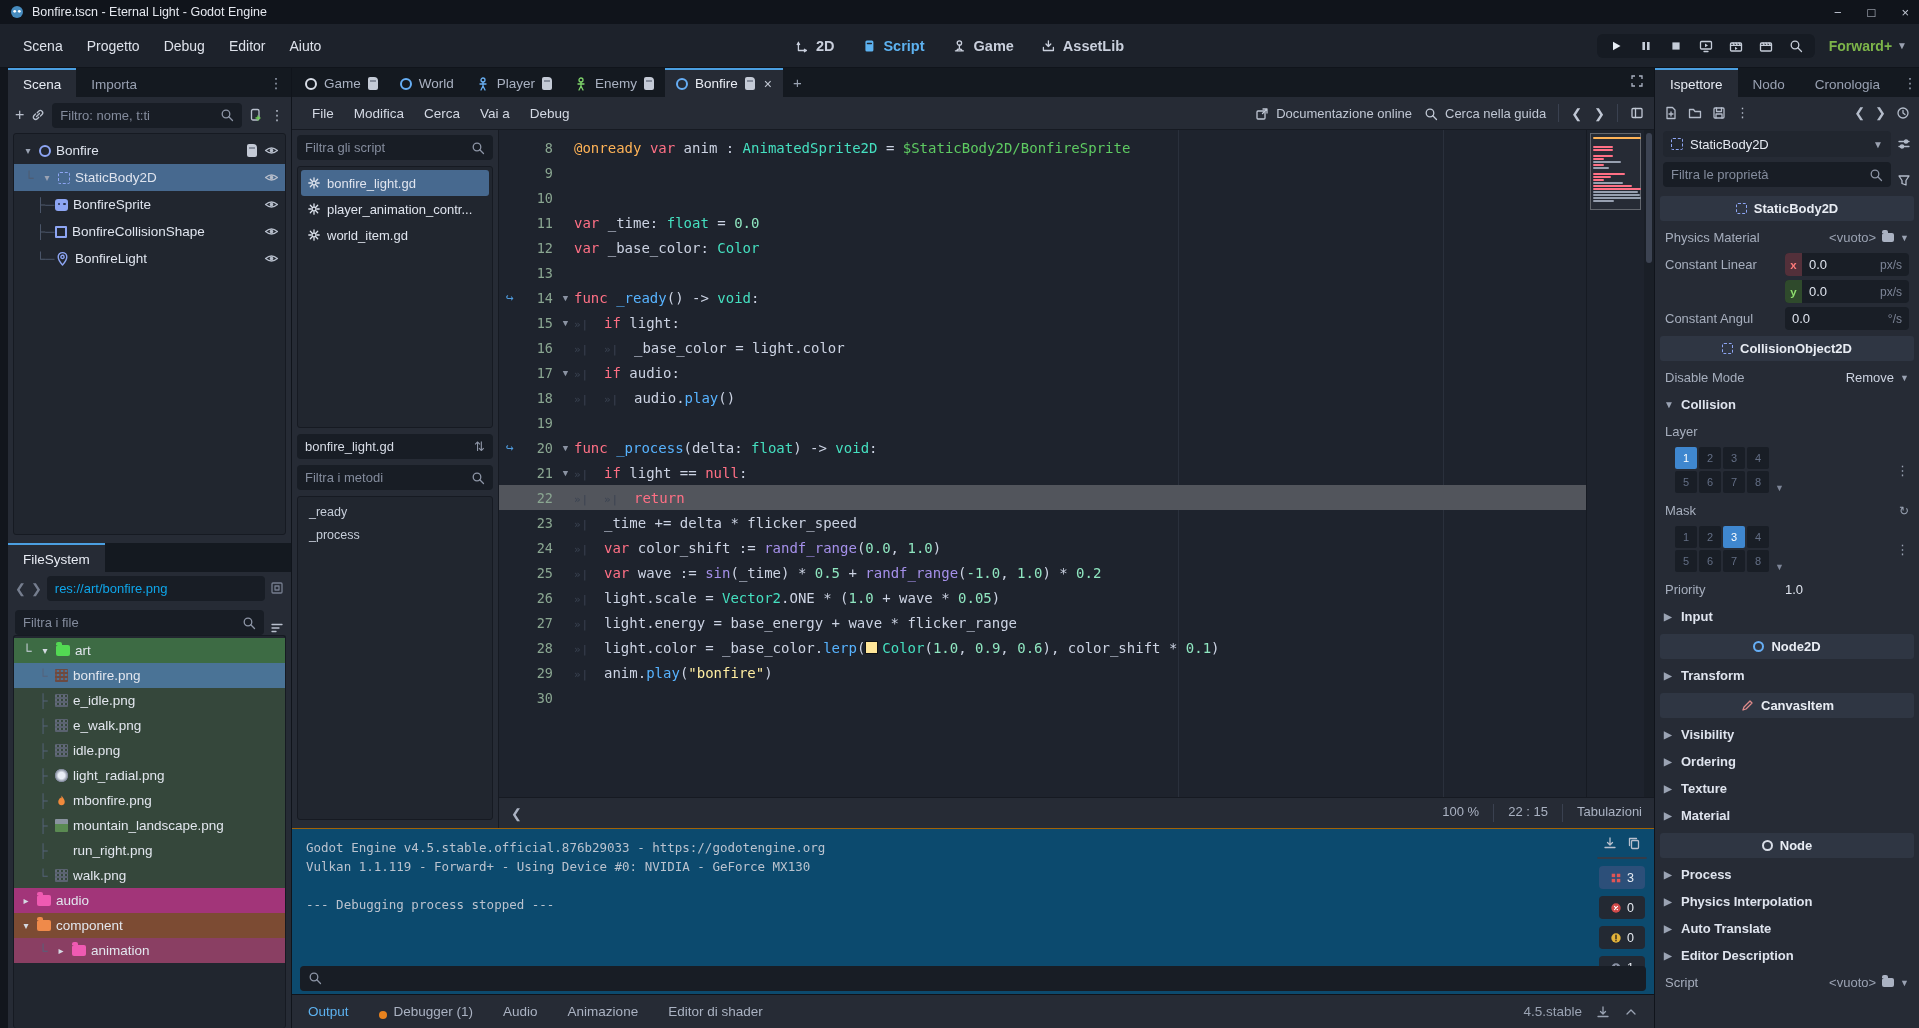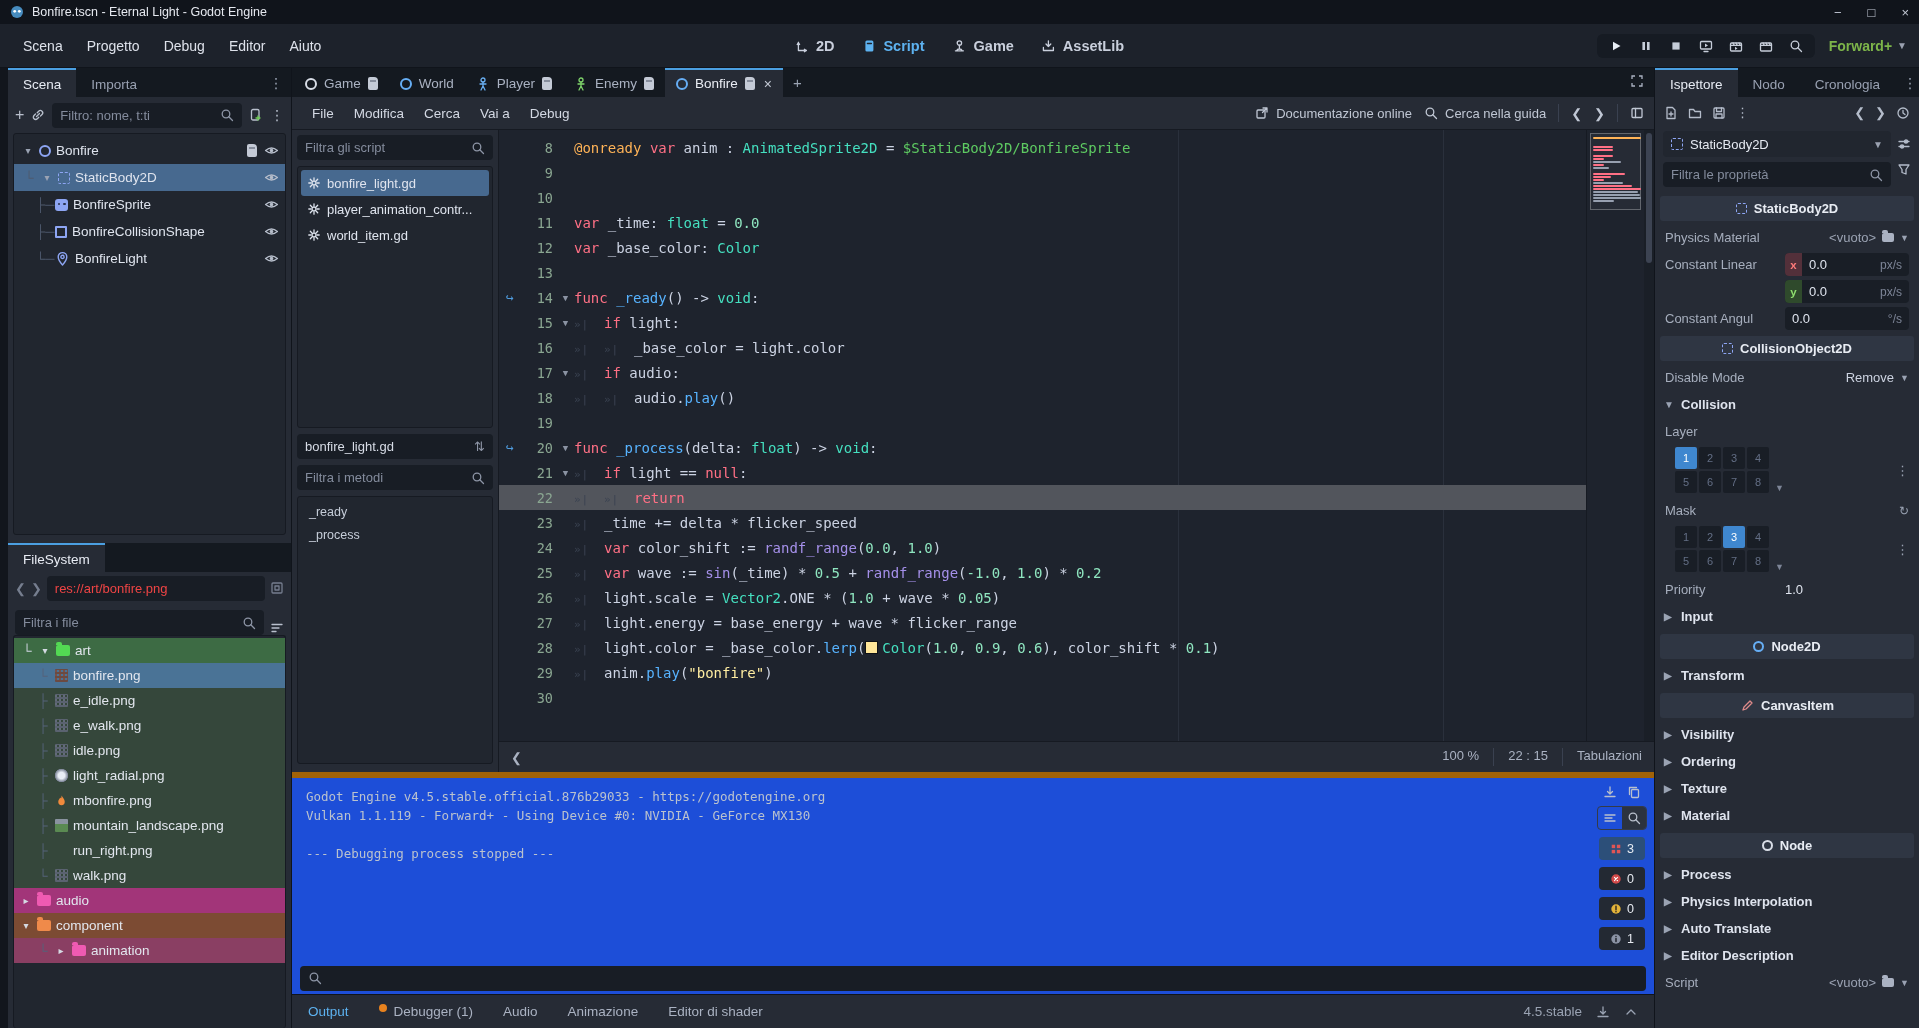--- a/index.html
+++ b/index.html
@@ -99,45 +99,45 @@
 .tok-ind:before{content:"»|";font-size:11px;letter-spacing:1px}
 .tok-sw{width:13px;height:13px;background:#ffe699;border:1px solid #0e1116;display:inline-block;margin-right:4px;flex:none}
 .minimap{width:58px;background:#1e232d;border-left:1px solid #161a22;padding:3px;flex:none}
 .mini-view{border:1px solid rgba(255,255,255,.28);background:rgba(255,255,255,.04);padding:3px 2px}
 .mini-line{height:2px;margin-bottom:1px;border-radius:1px}
 .vscroll{width:10px;background:#1a1f27;flex:none;position:relative}
 .vscroll .handle{position:absolute;top:3px;left:2px;right:2px;height:130px;background:#3c4352;border-radius:4px}
 .status-bar{height:31px;background:#262b35;border-top:1px solid #161a22;display:flex;align-items:center;padding:0 12px;color:#aab2c2;font-size:13px;flex:none}
 .status-right{margin-left:auto;display:flex;align-items:flex-start;gap:14px}
 
-.bottom-panel{height:222px;display:flex;flex-direction:column;background:#1d4ed8;border-top:6px solid #a16207;flex:none}
+.bottom-panel{height:166px;display:flex;flex-direction:column;background:#0c4a6e;border-top:1px solid #a16207;flex:none}
 .bp-main{flex:1;display:flex;min-height:0}
 .bp-text{flex:1;padding:9px 14px;font-family:"DejaVu Sans Mono",monospace;font-size:12.5px;line-height:19px;color:#bac2ce;white-space:pre}
 .bp-rail{width:64px;display:flex;flex-direction:column;align-items:center;gap:7px;padding:7px 4px;color:#b9c0cd}
 .rail-pair{display:flex;gap:10px}
 .rail-group{display:flex;border:1px solid #343b48;border-radius:4px;overflow:hidden}
 .rail-group .cell{padding:4px 5px;display:flex}
 .rail-group .cell.on{background:#2c333f}
 .badge{width:46px;height:23px;display:flex;align-items:center;justify-content:center;gap:5px;border-radius:4px;background:#232933;color:#e6eaf1;font-size:12.5px}
 .badge.active{background:#2c4f79}
 .badge .icn{width:12px;height:12px}
 .msg-filter{height:32px;display:flex;align-items:center;padding:3px 8px;flex:none}
 .bottom-bar{height:34px;background:#262b35;display:flex;align-items:center;gap:30px;padding:0 16px;font-size:13.5px;color:#aab2c2;border-top:1px solid #10141b;flex:none}
-.bb-tab{display:flex;align-items:flex-start;gap:7px}
+.bb-tab{display:flex;align-items:flex-end;gap:7px}
 .bb-tab.active{color:#5db2f0}
 .bb-dot{width:8px;height:8px;border-radius:50%;background:#e8821e}
 .bb-right{margin-left:auto;display:flex;align-items:center;gap:14px;color:#9aa3b3}
 
 .inspector{width:264px;background:#262b35;display:flex;flex-direction:column;flex:none;font-size:13px}
 .insp-toolbar{height:31px;display:flex;align-items:center;gap:10px;padding:0 9px;color:#b4bcca;flex:none}
 .insp-toolbar .right{margin-left:auto;display:flex;gap:10px;align-items:center}
 .node-select-row{display:flex;align-items:center;gap:6px;padding:3px 8px;flex:none}
 .node-select{flex:1;height:26px;background:#21262f;border-radius:4px;display:flex;align-items:center;gap:7px;padding:0 8px;color:#e6eaf2}
 .node-select .car{margin-left:auto;color:#9aa1b0;font-size:10px}
-.insp-filter{display:flex;align-items:flex-start;gap:6px;padding:2px 8px 5px;flex:none;color:#b4bcca}
+.insp-filter{display:flex;align-items:flex-end;gap:6px;padding:2px 8px 5px;flex:none;color:#b4bcca}
 .insp-scroll{flex:1;overflow:hidden;padding-bottom:4px}
 .insp-header{height:25px;margin:4px 5px 3px;background:#2f3643;border-radius:3px;display:flex;align-items:center;justify-content:center;gap:7px;font-weight:bold;color:#e8ecf3;font-size:13px}
 .insp-row{min-height:27px;display:flex;align-items:center;padding:1px 10px;gap:4px}
 .ilbl{width:116px;color:#a6aebd;white-space:nowrap;overflow:hidden;flex:none}
 .ival-right{margin-left:auto;display:flex;align-items:center;gap:6px;color:#9aa2b2}
 .ival-right .vtxt{color:#cdd3e1}
 .ival-right.dim .vtxt{color:#9aa2b2}
 .car{font-size:10px;color:#9aa1b0}
 .pill{flex:1;height:23px;background:#191e26;border-radius:4px;display:flex;align-items:center;overflow:hidden}
 .pill .axis{width:17px;height:100%;display:flex;align-items:center;justify-content:center;font-weight:bold;font-size:11.5px;flex:none}
@@ -391,21 +391,21 @@
       <div style="flex:0 0 8px"></div>
       <div class="dock-tabrow">
         <div class="dock-tab active">
             <span>FileSystem</span>
           </div>
       </div>
       <div class="fs-path">
         <span class="chr">❮</span>
         <span class="chr">❯</span>
         <div class="field grow pathfield">
-            <span style="color:#ef4444">res://art/bonfire.png</span>
+            <span style="color:#0ea5e9">res://art/bonfire.png</span>
           </div>
         <span class="icn">
             <svg viewBox="0 0 14 14">
               <rect x="2" y="2" width="10" height="10" rx="1"></rect>
               <rect x="5" y="5" width="4" height="4"></rect>
             </svg>
           </span>
       </div>
       <div class="fs-filter">
         <div class="field grow">

